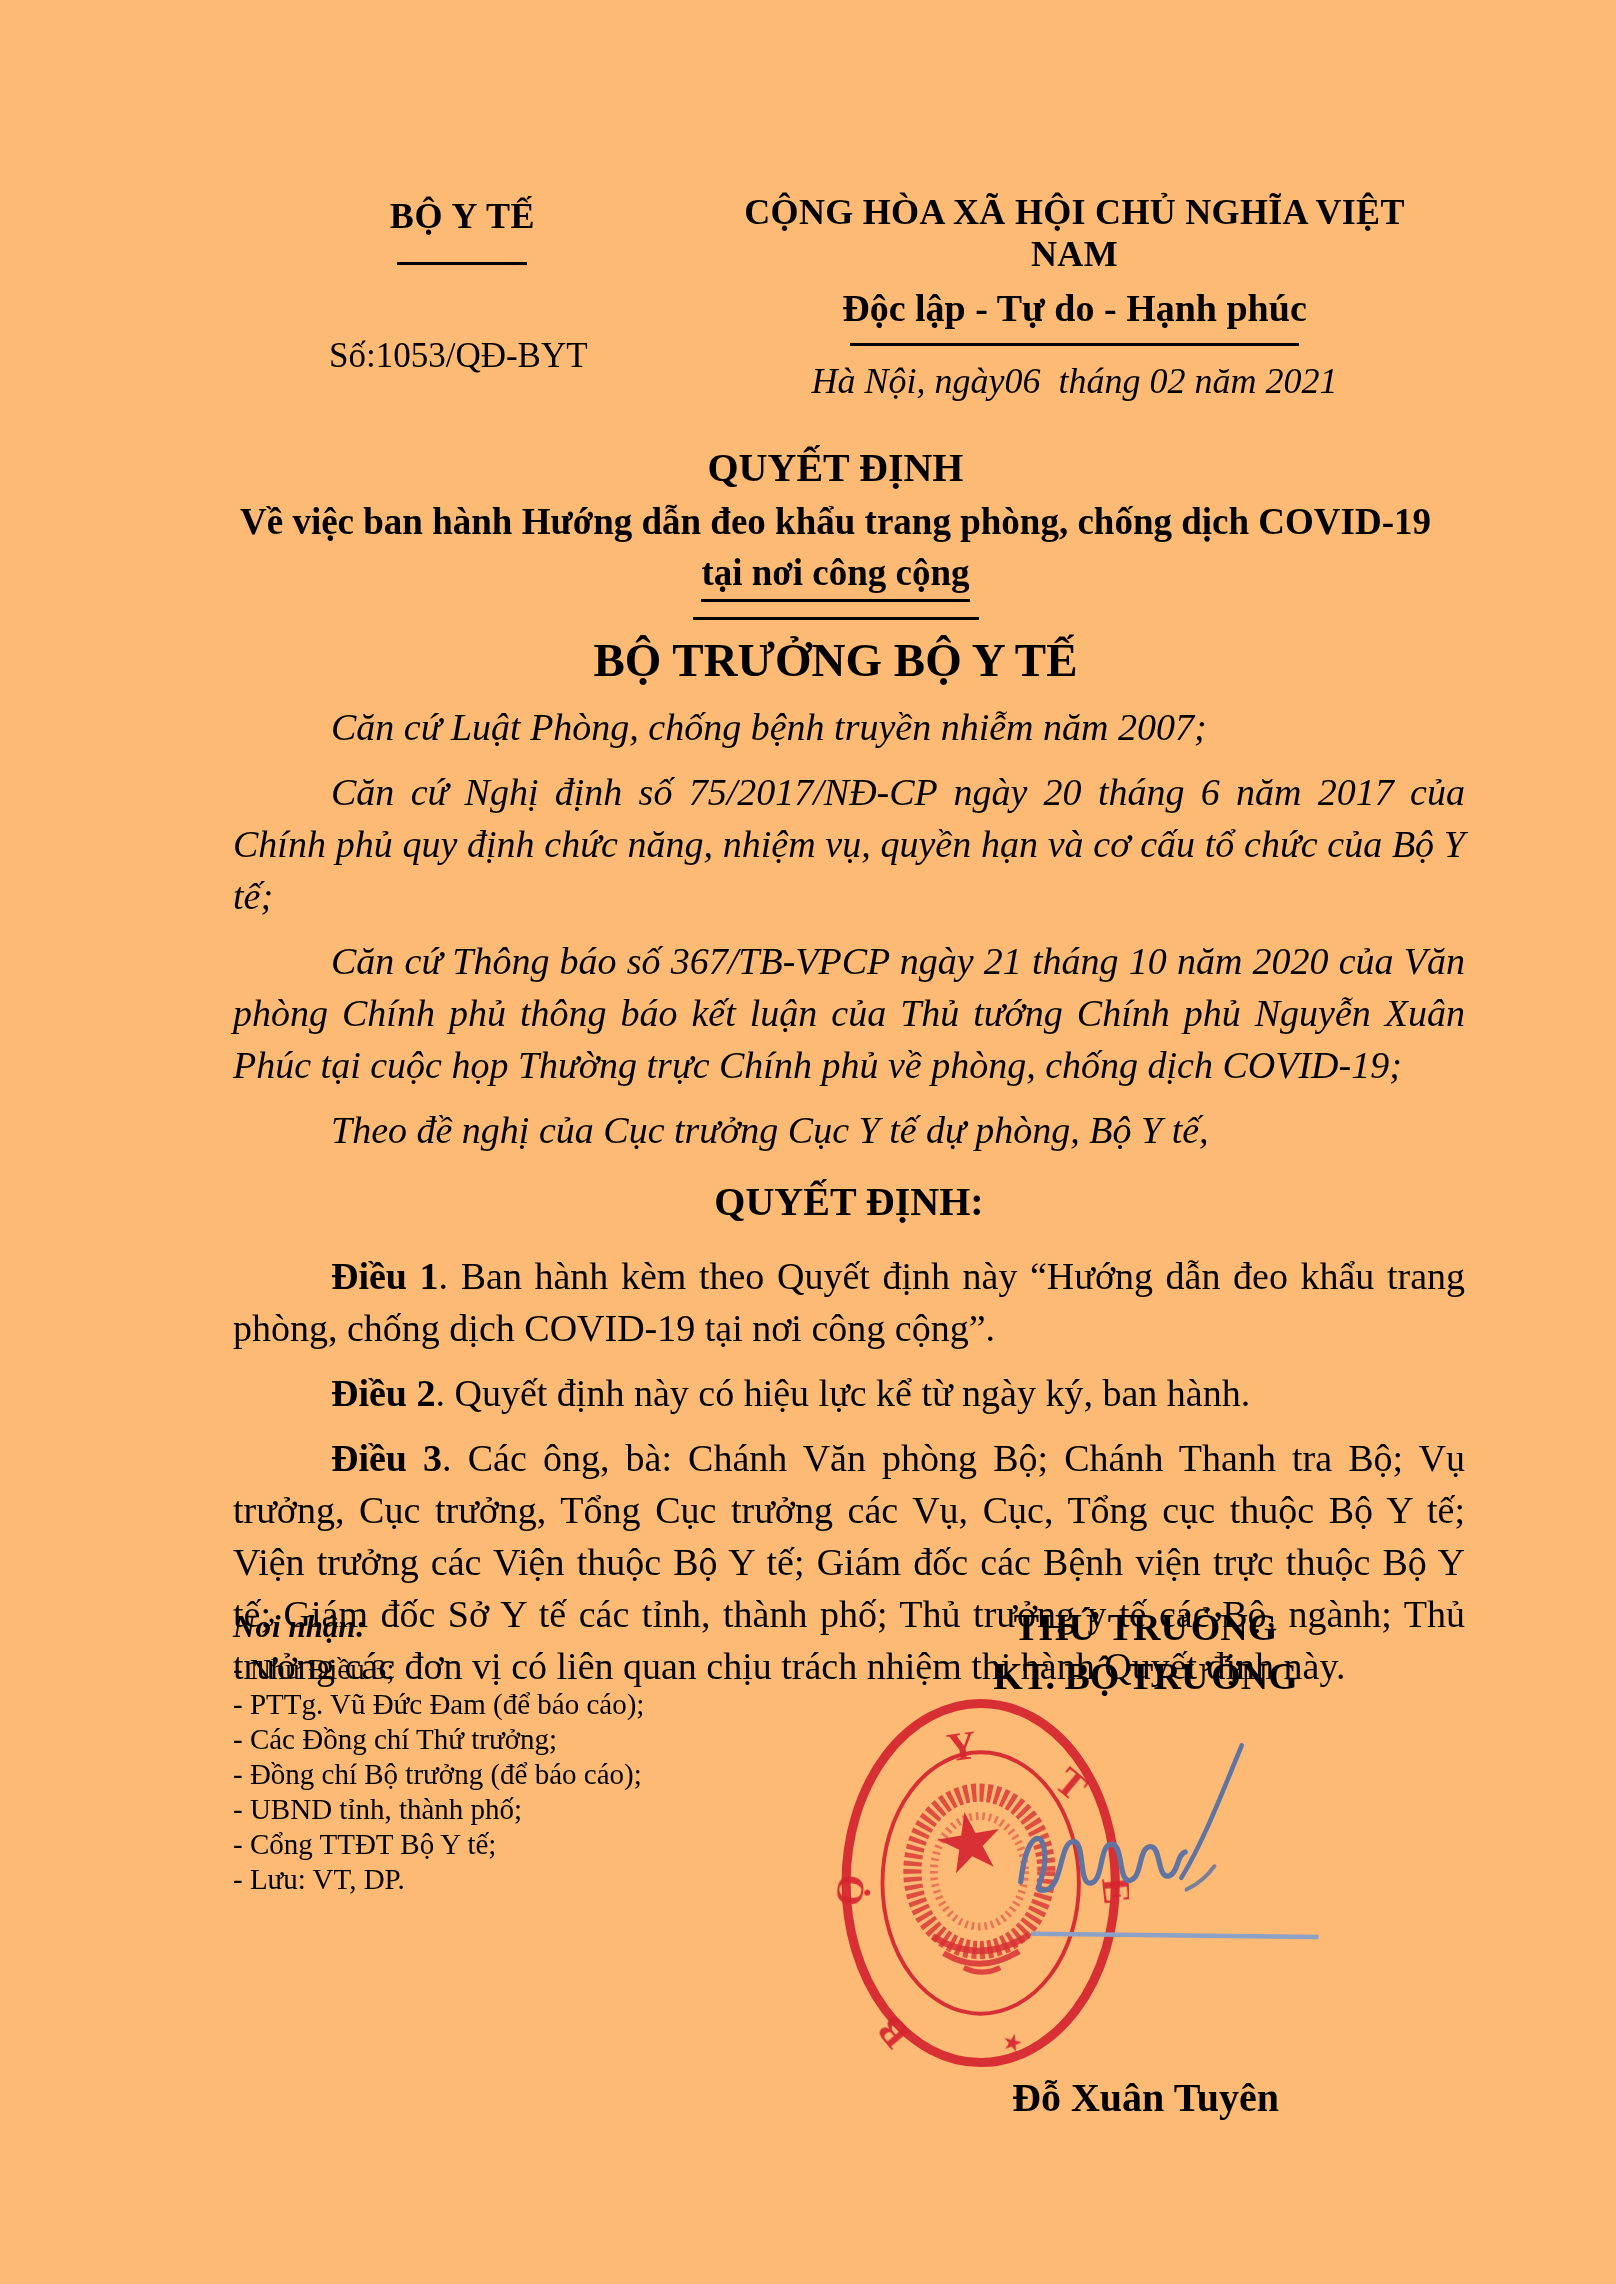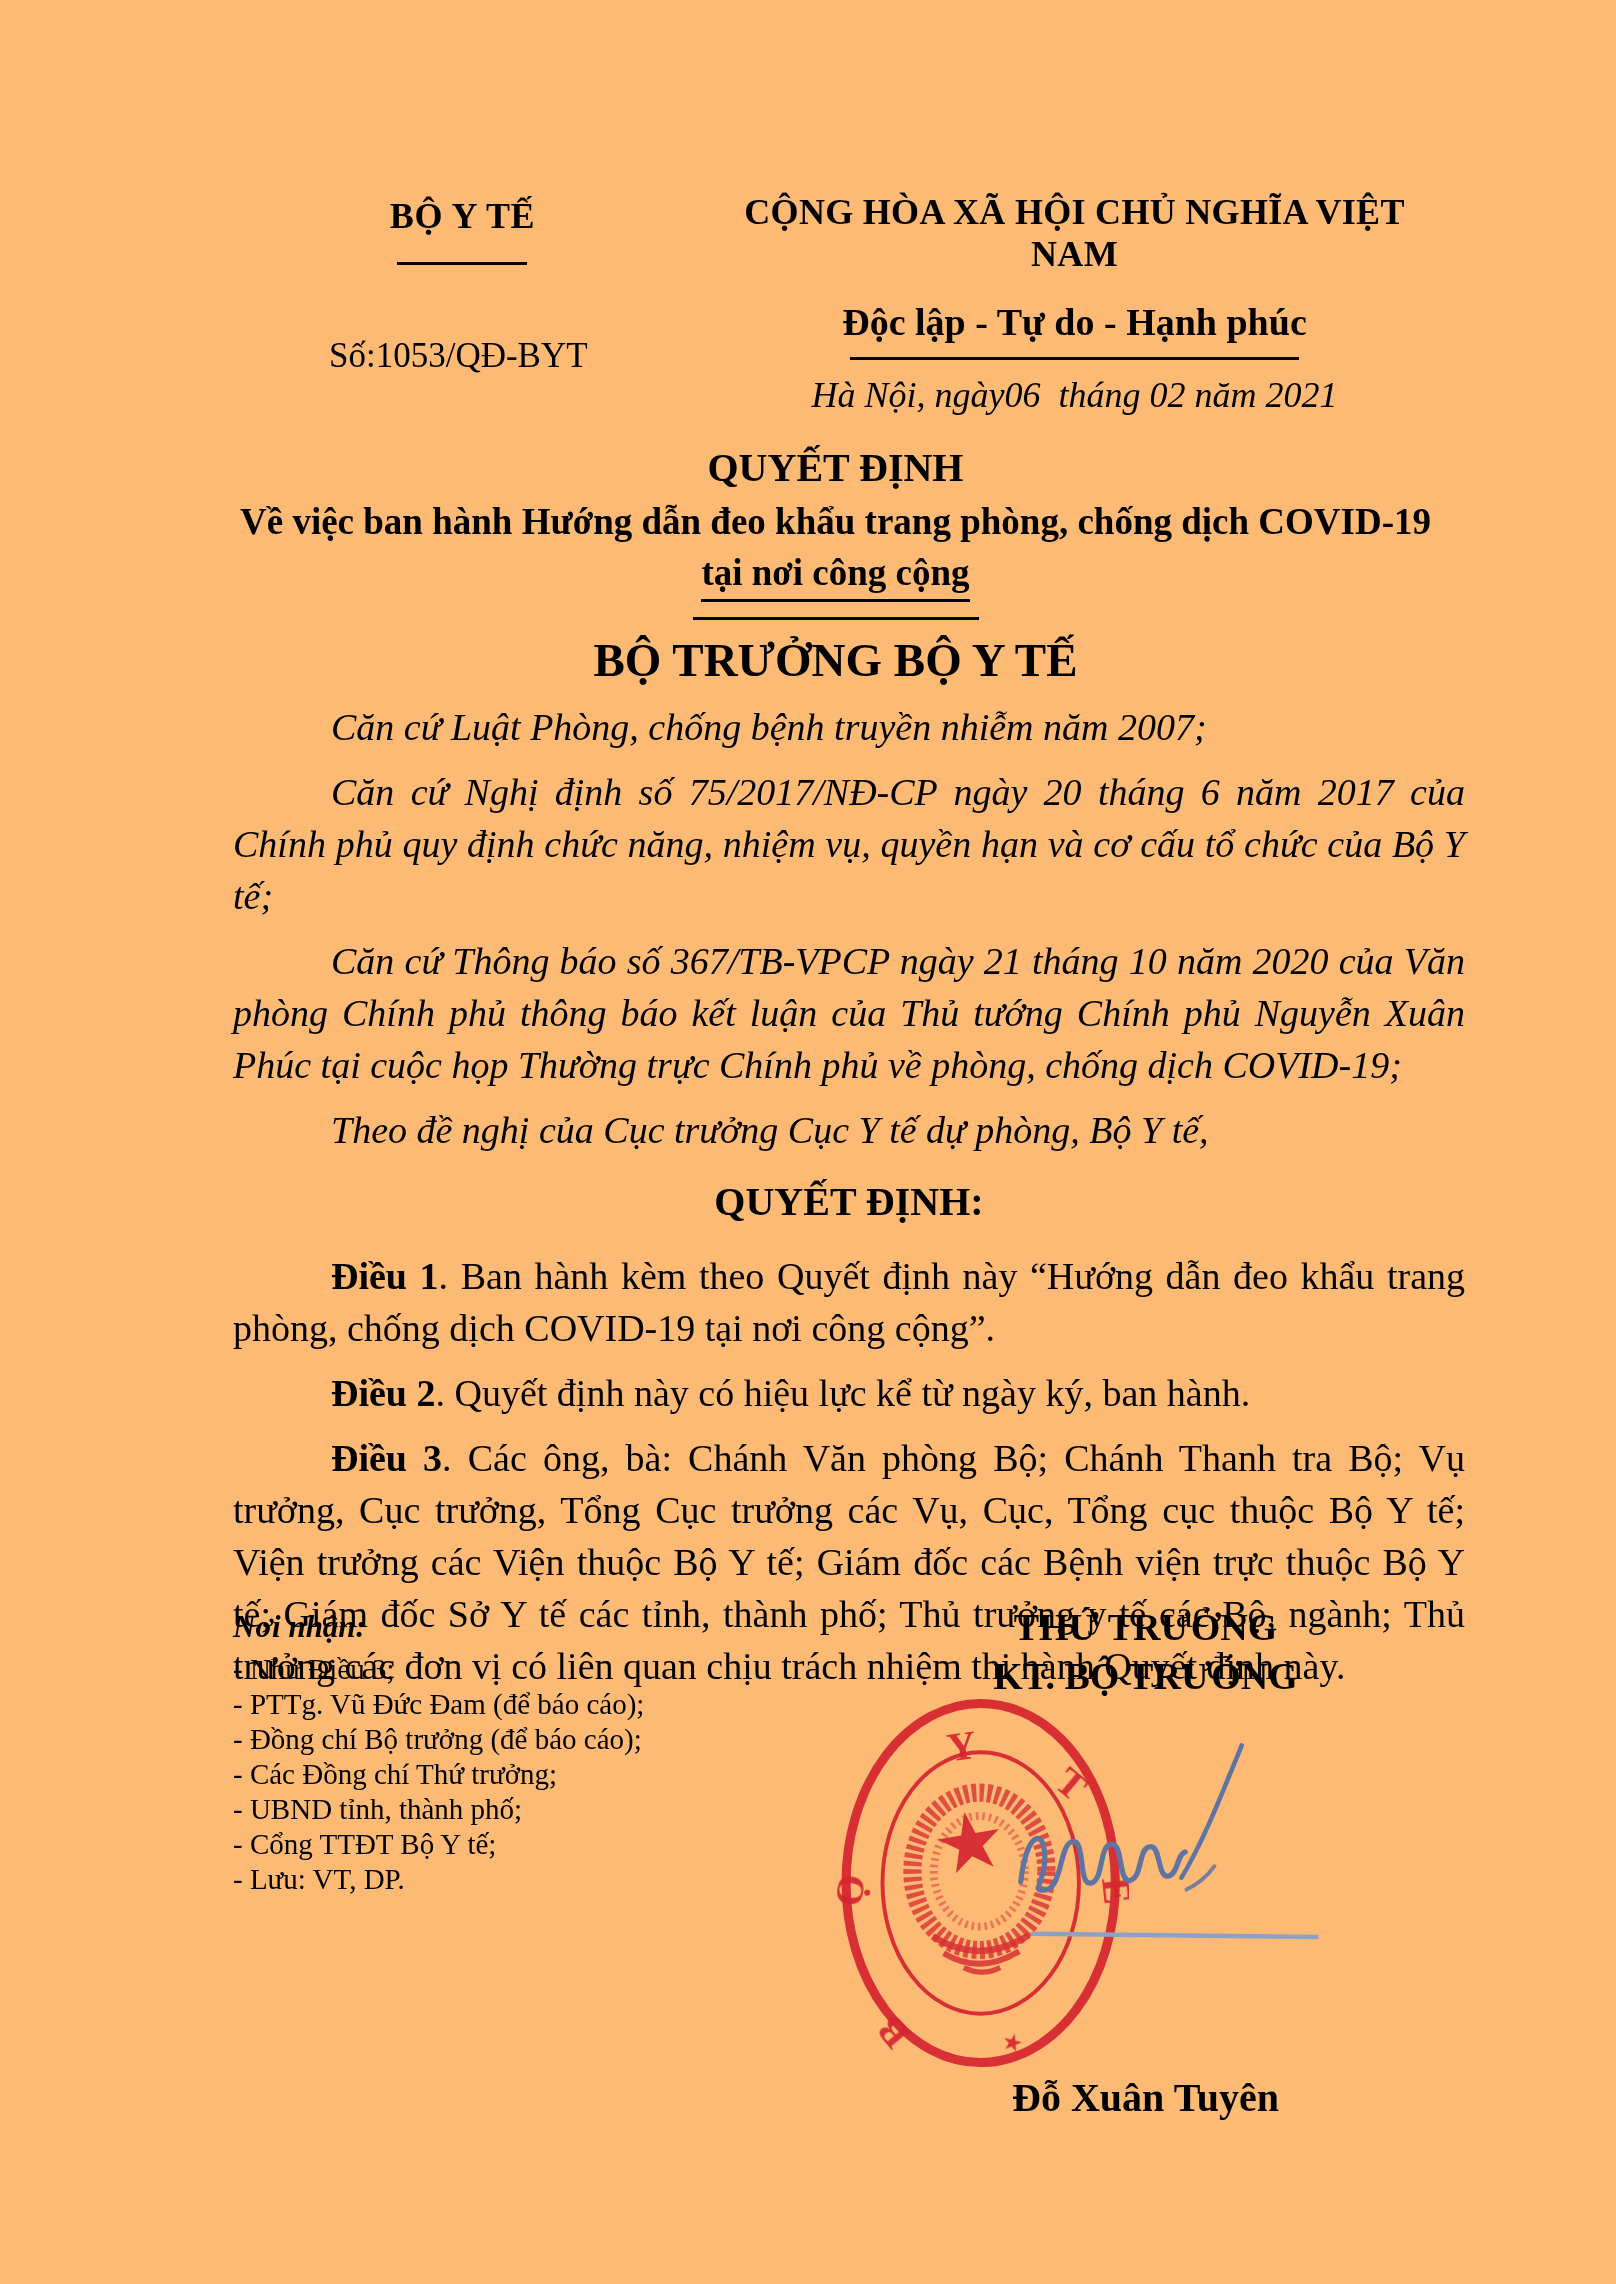--- a/index.html
+++ b/index.html
@@ -9,21 +9,21 @@
     overflow:hidden;
   }
   .abs{position:absolute;}
   
   .ministry-name{left:280px; top:195px; width:365px; text-align:center;
     font-size:36px; font-weight:bold; letter-spacing:0.7px;}
   .ministry-rule{left:397px; top:262px; width:130px; border-top:3.3px solid #000;}
   .doc-number{left:329px; top:336px; font-size:35px; white-space:pre;}
   .header-right{left:697px; top:191px; width:755px; text-align:center;}
   .motto1{font-size:36px; font-weight:bold; letter-spacing:0.3px;}
-  .motto2{font-size:38px; font-weight:bold; margin-top:25px;}
+  .motto2{font-size:38px; font-weight:bold; margin-top:11px;}
   .motto-rule{width:449px; margin:13px auto 0 auto; border-top:3.3px solid #000;}
   .place-date{font-size:36px; font-style:italic; margin-top:14.3px; white-space:pre;}
   
   .title-block{left:181px; top:444px; width:1309px; text-align:center;}
   .doc-title{font-size:40px; font-weight:bold; line-height:47px;}
   .doc-subtitle{font-size:37px; font-weight:bold; line-height:46px; margin-top:7.8px;}
   .doc-subtitle-2{margin-top:5.2px;}
   .underlined{display:inline-block; border-bottom:3.3px solid #000; padding-bottom:2.6px;}
   .title-rule{width:286px; border-top:3.9px solid #000; margin:15.6px auto 0 auto;}
   .authority{font-size:47px; font-weight:bold; margin-top:13px;}
@@ -85,22 +85,22 @@
     <p class="article"><span class="article-label">Điều 1</span><span>. Ban hành kèm theo Quyết định này “Hướng dẫn đeo khẩu trang phòng, chống dịch COVID-19 tại nơi công cộng”.</span></p>
     <p class="article"><span class="article-label">Điều 2</span><span>. Quyết định này có hiệu lực kể từ ngày ký, ban hành.</span></p>
     <p class="article"><span class="article-label">Điều 3</span><span>. Các ông, bà: Chánh Văn phòng Bộ; Chánh Thanh tra Bộ; Vụ trưởng, Cục trưởng, Tổng Cục trưởng các Vụ, Cục, Tổng cục thuộc Bộ Y tế; Viện trưởng các Viện thuộc Bộ Y tế; Giám đốc các Bệnh viện trực thuộc Bộ Y tế; Giám đốc Sở Y tế các tỉnh, thành phố; Thủ trưởng y tế các Bộ, ngành; Thủ trưởng các đơn vị có liên quan chịu trách nhiệm thi hành Quyết định này.</span></p>
   </div>
 
   <div class="abs recipients-block">
     <div class="recipients-label">Nơi nhận:</div>
     <ul class="recipients-list">
       <li>- Như Điều 3;</li>
       <li>- PTTg. Vũ Đức Đam (để báo cáo);</li>
+      <li>- Các Đồng chí Thứ trưởng;</li>
       <li>- Đồng chí Bộ trưởng (để báo cáo);</li>
-      <li>- Các Đồng chí Thứ trưởng;</li>
       <li>- UBND tỉnh, thành phố;</li>
       <li>- Cổng TTĐT Bộ Y tế;</li>
       <li>- Lưu: VT, DP.</li>
     </ul>
   </div>
 
   <div class="abs signature-block">
     <div class="signer-title">THỨ TRƯỞNG</div>
     <div class="signer-title">KT. BỘ TRƯỞNG</div>
   </div>

